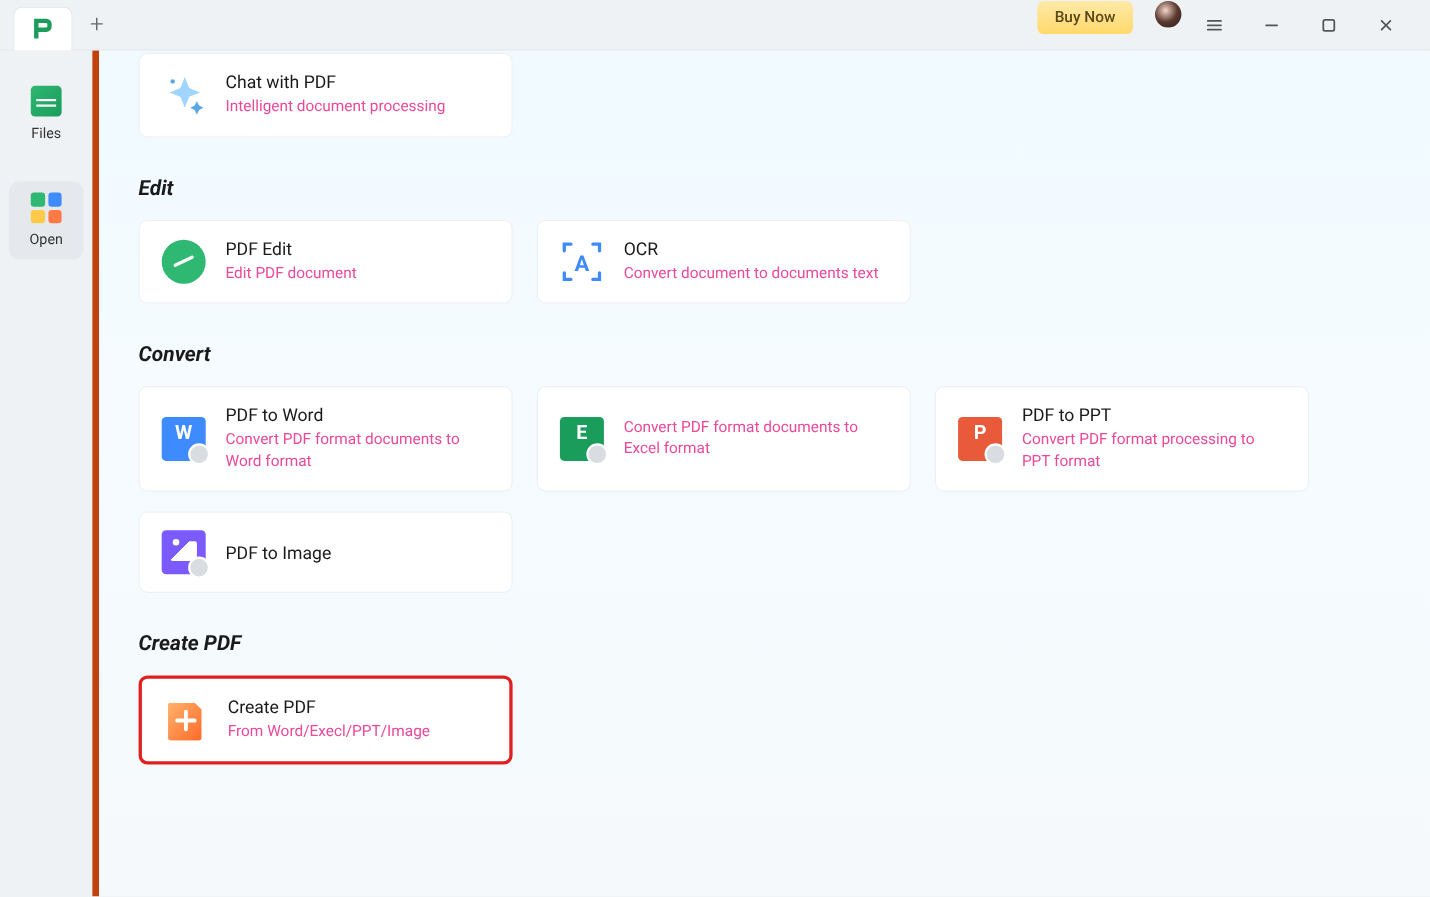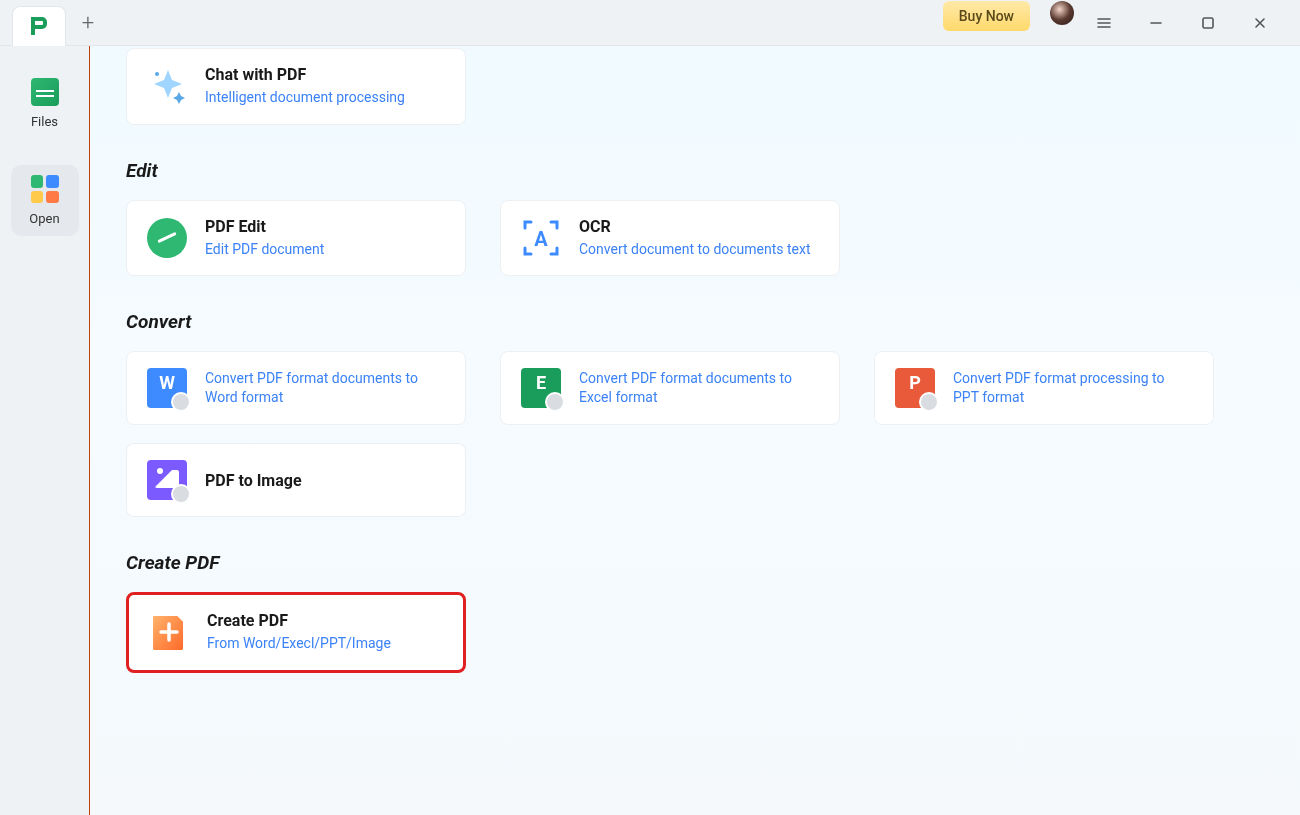--- a/index.html
+++ b/index.html
@@ -11,21 +11,21 @@
     .app-tab { width: 54px; height: 40px; background: #fff; border-radius: 8px 8px 0 0; display: flex; align-items: center; justify-content: center; margin-top: 6px; border: 1px solid #e3e6ea; border-bottom: none; }
     .plus-tab { width: 36px; height: 36px; display: flex; align-items: center; justify-content: center; color: #666; font-size: 22px; font-weight: 300; cursor: pointer; }
     .titlebar-right { margin-left: auto; display: flex; align-items: flex-start; gap: 8px; padding-right: 18px; }
     .buy-now-btn { background: linear-gradient(180deg, #ffe9a8, #ffd96b); color: #5a4a1a; border: none; padding: 7px 16px; border-radius: 6px; font-size: 14px; font-weight: 500; cursor: pointer; }
     .avatar { width: 24px; height: 24px; border-radius: 50%; background: radial-gradient(circle at 40% 35%, #f5d5c8 0%, #5a3a30 50%, #2a1a18 100%); margin-left: 12px; }
     .win-btn { width: 44px; height: 44px; display: flex; align-items: center; justify-content: center; color: #555; cursor: pointer; }
     .win-btn svg { width: 14px; height: 14px; }
 
     
     .body-wrap { display: flex; height: calc(815px - 46px); }
-    .sidebar { width: 90px; background: #eff2f5; display: flex; flex-direction: column; align-items: center; padding-top: 22px; gap: 26px; border-right: 1px solid #c2410c; }
+    .sidebar { width: 90px; background: #eff2f5; display: flex; flex-direction: column; align-items: center; padding-top: 22px; gap: 26px; border-right: 6px solid #c2410c; }
     .side-item { display: flex; flex-direction: column; align-items: center; gap: 8px; font-size: 13px; color: #333; cursor: pointer; padding: 10px 8px; border-radius: 10px; width: 68px; }
     .side-item.active { background: #e5e8ec; }
     .side-icon { width: 28px; height: 28px; border-radius: 4px; position: relative; }
     .side-icon.files { background: linear-gradient(135deg, #2eb872, #1a9c5a); }
     .side-icon.files::after { content: ""; position: absolute; left: 5px; right: 5px; top: 12px; height: 2px; background: #fff; box-shadow: 0 5px 0 #fff; }
     .side-icon.open { background: linear-gradient(135deg, #ffc94a, #ffa530); }
     .side-icon.open::after { content: ""; position: absolute; left: 10px; top: 8px; width: 0; height: 0; border-left: 9px solid #fff; border-top: 6px solid transparent; border-bottom: 6px solid transparent; }
     .side-icon.tools { display: grid; grid-template-columns: 1fr 1fr; gap: 3px; background: transparent; }
     .side-icon.tools span { border-radius: 3px; }
     .side-icon.tools span:nth-child(1){ background: #2eb872; }
@@ -33,25 +33,25 @@
     .side-icon.tools span:nth-child(3){ background: #ffc94a; }
     .side-icon.tools span:nth-child(4){ background: #ff7a45; }
 
     
     .main { flex: 1; overflow-y: auto; background: linear-gradient(180deg, #f0faff 0%, #f5fbff 40%, #f5f9fc 100%); padding: 0 36px 50px; }
 
     .card { background: #fff; border-radius: 8px; display: flex; align-items: center; gap: 18px; padding: 16px 20px; width: 340px; border: 1px solid #edf0f3; cursor: pointer; }
     .card.highlight { border: 3px solid #e02020; }
     .card .ic { width: 40px; height: 40px; flex-shrink: 0; position: relative; }
     .card .txts { display: flex; flex-direction: column; gap: 4px; }
-    .card .title { font-size: 16px; font-weight: 700; color: #1a1a1a; }
-    .card .sub { font-size: 14px; color: #3b82f6; line-height: 1.4; }
+    .card .title { font-size: 16px; font-weight: 400; color: #1a1a1a; }
+    .card .sub { font-size: 14px; color: #ec4899; line-height: 1.4; }
 
     .section-title { font-size: 19px; font-weight: 700; color: #1a1a1a; margin: 34px 0 18px; font-style: italic; }
-    .card-row { display: flex; gap: 34px; flex-wrap: wrap; margin-bottom: 4px; }
+    .card-row { display: flex; gap: 22px; flex-wrap: wrap; margin-bottom: 4px; }
 
     
     .ic.sparkle svg { width: 42px; height: 42px; }
     .ic.edit { background: #2eb872; border-radius: 50%; }
     .ic.edit::after { content: ""; position: absolute; left: 10px; top: 18px; width: 20px; height: 3px; background: #fff; transform: rotate(-25deg); border-radius: 2px; }
     .ic.ocr svg { width: 40px; height: 40px; }
 
     .ic.doc { border-radius: 4px; }
     .ic.doc.word { background: #3d8bff; }
     .ic.doc.excel { background: #1a9c5a; }
@@ -162,32 +162,34 @@
           <div class="sub">Convert document to documents text</div>
         </div>
       </div>
     </div>
 
     <div class="section-title">Convert</div>
     <div class="card-row">
       <div class="card">
         <div class="ic doc word" data-letter="W"></div>
         <div class="txts">
+          <div class="title">PDF to Word</div>
           <div class="sub">Convert PDF format documents to Word format</div>
         </div>
       </div>
       <div class="card">
         <div class="ic doc excel" data-letter="E"></div>
         <div class="txts">
           <div class="sub">Convert PDF format documents to Excel format</div>
         </div>
       </div>
       <div class="card">
         <div class="ic doc ppt" data-letter="P"></div>
         <div class="txts">
+          <div class="title">PDF to PPT</div>
           <div class="sub">Convert PDF format processing to PPT format</div>
         </div>
       </div>
     </div>
     <div class="card-row" style="margin-top:18px;">
       <div class="card">
         <div class="ic doc image">
             <span class="dot"></span>
           </div>
         <div class="txts">

